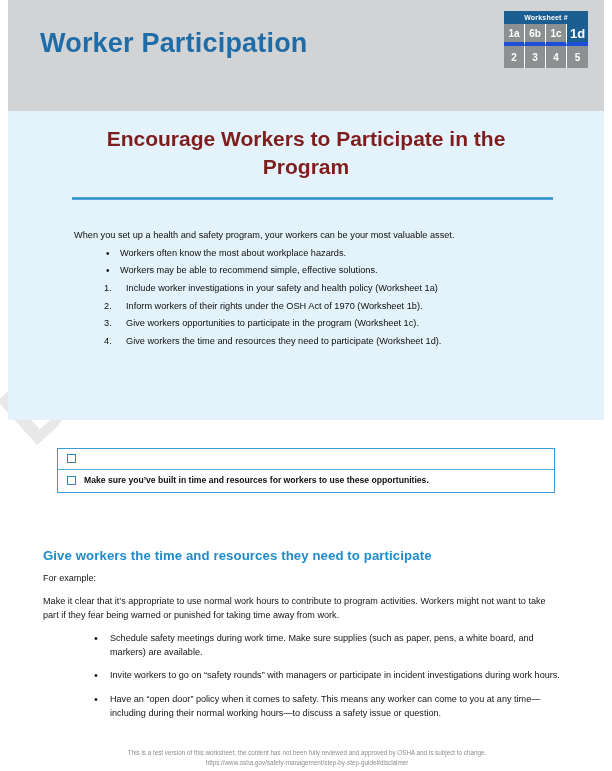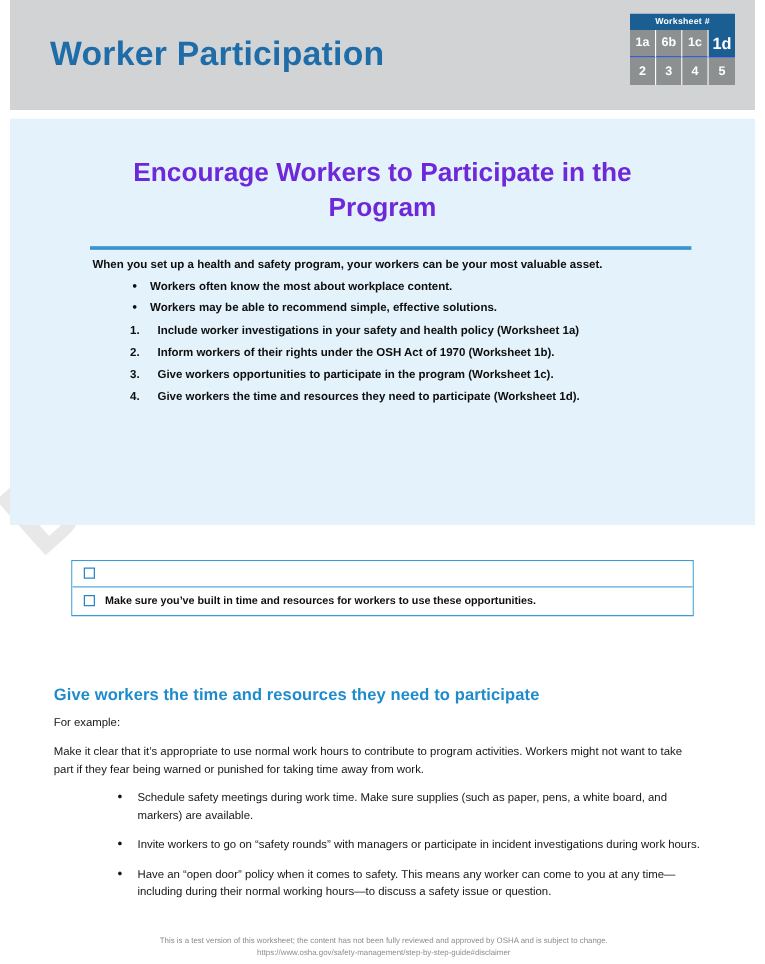--- a/index.html
+++ b/index.html
@@ -49,21 +49,21 @@
     transform-origin: left top;
     white-space: nowrap;
   }
 
   
   .header-band {
     position: absolute;
     left: 8px;
     top: 0;
     width: 596px;
-    height: 88px;
+    height: 111px;
     background: #d2d3d4;
     z-index: 10;
   }
   .header-title {
     position: absolute;
     left: 32px;
     top: 28px;
     font-size: 27px;
     font-weight: bold;
     color: #1f6da8;
@@ -96,21 +96,21 @@
     width: 21px;
     height: 22px;
     background: #8c9091;
     color: #ffffff;
     font-size: 10px;
     font-weight: bold;
     display: flex;
     align-items: center;
     justify-content: center;
     border-right: 1px solid #ffffff;
-    border-bottom: 1px solid #1d4ed8;
+    border-bottom: 4px solid #1d4ed8;
   }
   .ws-cell:last-child { border-right: none; }
   .ws-row.row2 .ws-cell { border-bottom: none; }
   .ws-cell.active {
     background: #1b5e92;
     font-size: 13px;
   }
 
   
   .intro-panel {
@@ -123,41 +123,41 @@
     z-index: 8;
   }
   .intro-title {
     position: absolute;
     left: 56px;
     top: 30px;
     width: 484px;
     text-align: center;
     font-size: 21px;
     font-weight: bold;
-    color: #6d28d9;
+    color: #7f1d1d;
     line-height: 1.32;
   }
   .title-rule {
     position: absolute;
     left: 64px;
     top: 102px;
     width: 481px;
     height: 3px;
     background: #2e8bc8;
     border-top: 1px solid #55a4d7;
     border-bottom: 1px solid #55a4d7;
   }
 
   .intro-body {
     position: absolute;
     left: 66px;
-    top: 108px;
+    top: 132px;
     width: 480px;
     font-size: 9.2px;
-    font-weight: bold;
+    font-weight: normal;
     color: #0e0e0e;
     line-height: 1.92;
   }
   .intro-body p { margin: 0; }
   .intro-body ul {
     margin: 0;
     padding: 0 0 0 32px;
     list-style: none;
   }
   .intro-body ul li {
@@ -319,21 +319,21 @@
     </div>
   </div>
 
   <div class="intro-panel">
     <div class="intro-title">Encourage Workers to Participate in the Program</div>
     <div class="title-rule"></div>
 
     <div class="intro-body">
       <p>When you set up a health and safety program, your workers can be your most valuable asset.</p>
       <ul>
-        <li>Workers often know the most about workplace content.</li>
+        <li>Workers often know the most about workplace hazards.</li>
         <li>Workers may be able to recommend simple, effective solutions.</li>
       </ul>
       <ol>
         <li>Include worker investigations in your safety and health policy (Worksheet 1a)</li>
         <li>Inform workers of their rights under the OSH Act of 1970 (Worksheet 1b).</li>
         <li>Give workers opportunities to participate in the program (Worksheet 1c).</li>
         <li>Give workers the time and resources they need to participate (Worksheet 1d).</li>
       </ol>
     </div>
   </div>

